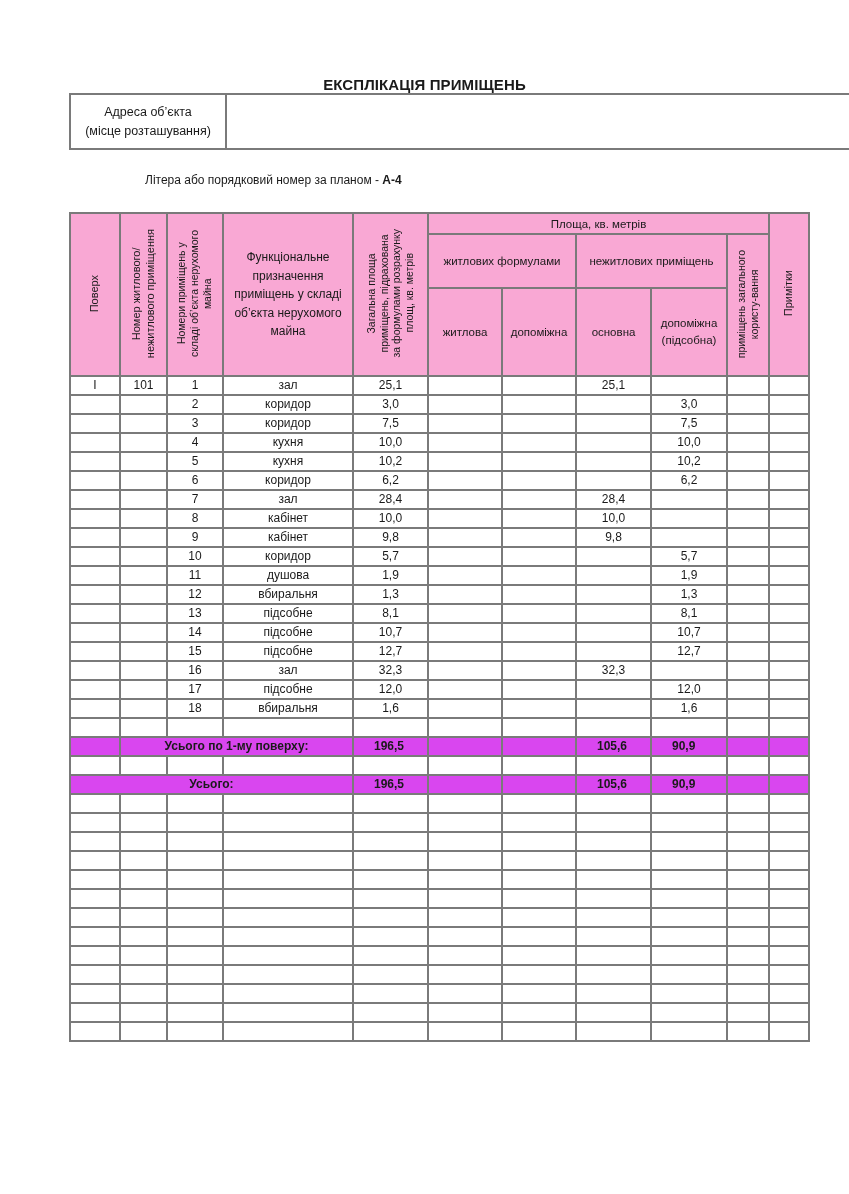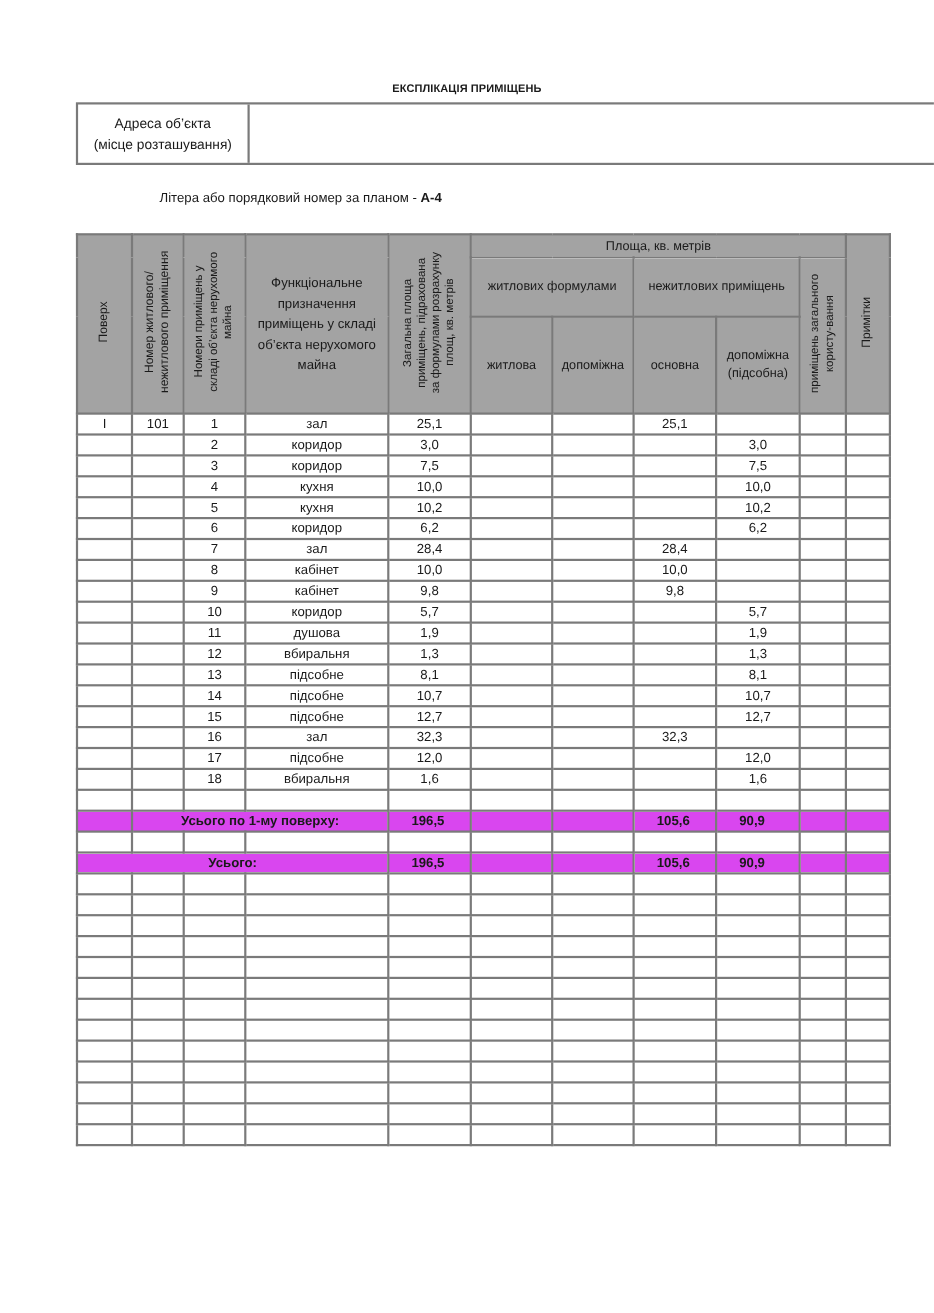--- a/index.html
+++ b/index.html
@@ -1,25 +1,25 @@
 <!DOCTYPE html>
 <html><head>
 <meta charset="utf-8">
 <style>
   html, body { margin: 0; padding: 0; background: #ffffff; }
   body { width: 849px; height: 1194px; position: relative; font-family: "Liberation Sans", sans-serif; color: #1a1a1a; }
-  .title { position: absolute; left: 0; width: 849px; top: 76px; text-align: center; font-weight: bold; font-size: 10px; letter-spacing: 0.1px; }
+  .title { position: absolute; left: 0; width: 849px; top: 76px; text-align: center; font-weight: bold; font-size: 15px; letter-spacing: 0.1px; }
   .addr { position: absolute; left: 69px; top: 93px; width: 841px; height: 57px; border: 2px solid #7a7a7a; box-sizing: border-box; display: flex; }
   .addr-label { width: 154px; border-right: 2px solid #7a7a7a; display: flex; align-items: center; justify-content: center; text-align: center; font-size: 12.5px; line-height: 1.5; }
   .addr-value { flex: 1; display: flex; align-items: center; justify-content: center; font-weight: bold; font-size: 12.5px; }
   .litera { position: absolute; left: 145px; top: 173px; font-size: 12px; }
   .litera b { font-weight: bold; }
   table.expl { position: absolute; left: 69px; top: 212px; width: 739px; border-collapse: collapse; table-layout: fixed; font-size: 11.5px; }
   table.expl td, table.expl th { border: 2px solid #7a7a7a; padding: 0; text-align: center; vertical-align: middle; overflow: hidden; }
-  table.expl th { background: #a3a3a3; font-weight: normal; font-size: 11.5px; }
+  table.expl th { background: #f9a8d4; font-weight: normal; font-size: 11.5px; }
   .vert { writing-mode: vertical-rl; transform: rotate(180deg); display: inline-block; line-height: 1.25; white-space: nowrap; font-size: 11px; }
   tr.h1 th { height: 19px; }
   tr.h2 th { height: 52px; }
   tr.h3 th { height: 86px; }
   tbody tr td { height: 17px; line-height: 17px; font-size: 12px; }
   tr.sum td { background: #d946ef; font-weight: bold; }
   tr.sum td.lbl { padding-left: 0; }
   tr.sum td.num { text-align: left; padding-left: 20px; }
 </style>
 </head>

